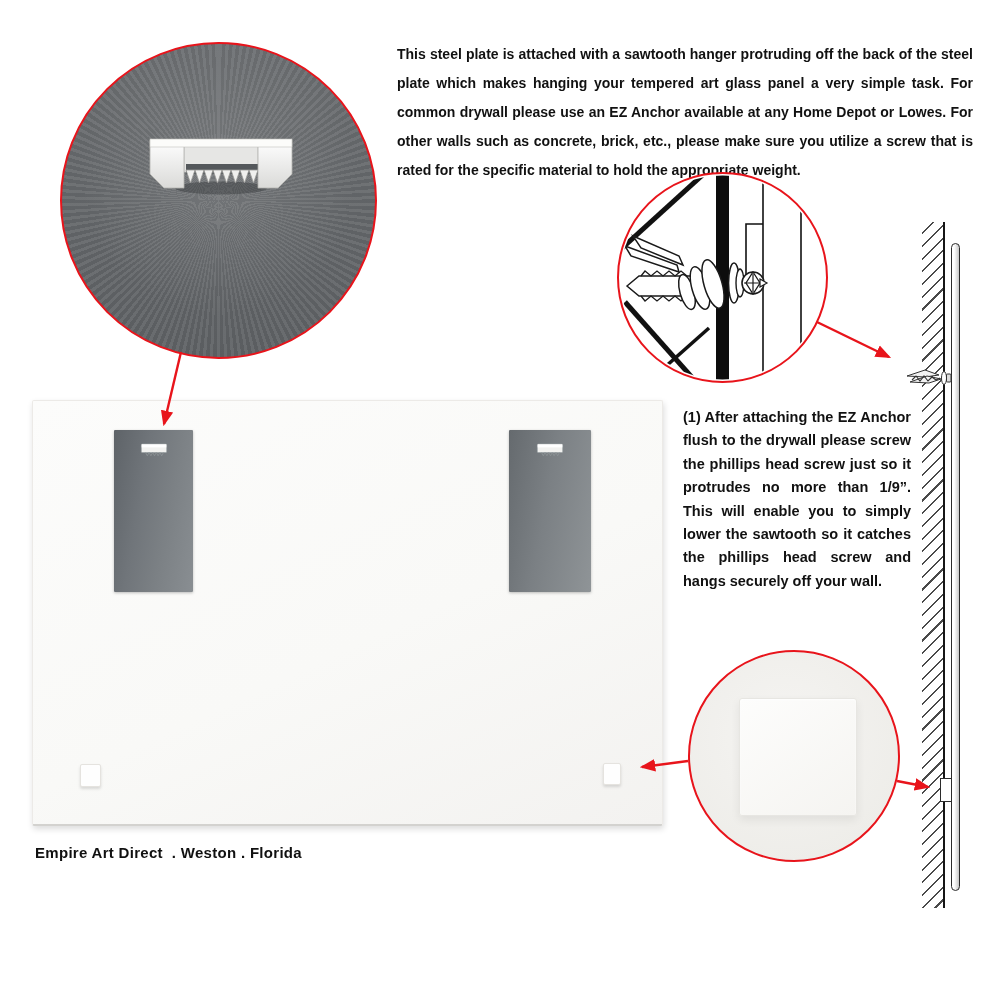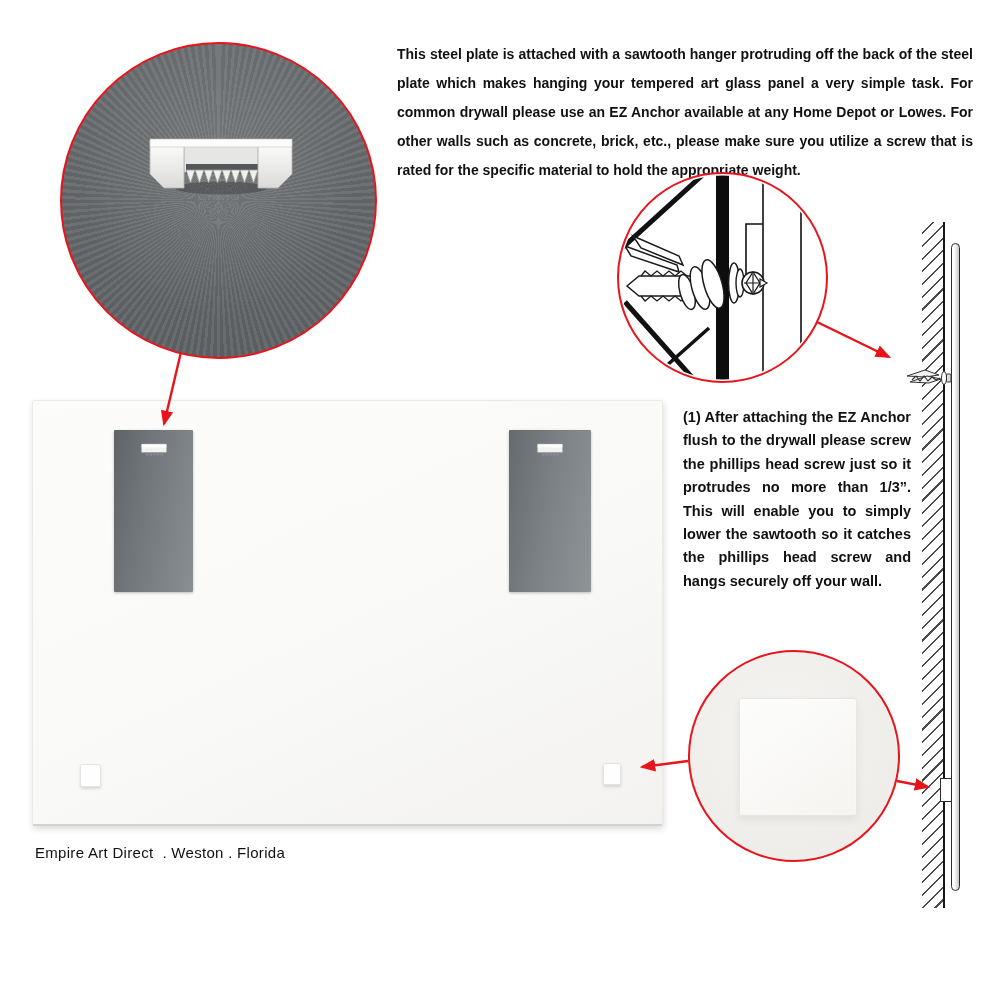--- a/index.html
+++ b/index.html
@@ -17,21 +17,21 @@
       repeating-conic-gradient(from 0deg, rgba(255,255,255,0.05) 0deg 1.2deg, rgba(0,0,0,0.06) 1.2deg 2.6deg),
       linear-gradient(#6d7073,#606366);
   }
   .hanger-photo{position:absolute;left:86px;top:92px;width:146px;height:60px;}
 
   
   .txt{position:absolute;font-weight:700;text-align:justify;text-align-last:left;margin:0;}
   .intro{left:397px;top:40px;width:576px;font-size:14px;line-height:29px;}
   .step1{left:683px;top:406px;width:228px;font-size:14.5px;line-height:23.4px;}
   .step2{left:583px;top:879px;width:322px;font-size:14.5px;line-height:26.5px;}
-  .brand{position:absolute;left:35px;top:844px;font-size:15px;font-weight:400;letter-spacing:.3px;white-space:pre;}
+  .brand{position:absolute;left:35px;top:844px;font-size:15px;font-weight:700;letter-spacing:.3px;white-space:pre;}
 
   
   .anchor-circle{left:617px;top:172px;width:211px;height:211px;background:#fff;}
   .anchor-circle svg{position:absolute;left:-2.5px;top:-2.5px;}
 
   
   .wall-diagram{position:absolute;left:900px;top:210px;width:80px;height:710px;}
   .hatch{position:absolute;left:22px;top:12px;width:21px;height:686px;
     background:repeating-linear-gradient(135deg, rgba(0,0,0,0) 0 7.5px, #4a4a4a 7.5px 9px);}
   .wall-line{position:absolute;left:42.5px;top:12px;width:2px;height:686px;background:#161616;}
@@ -133,21 +133,21 @@
     <svg class="anchor-marker" width="52" height="28" viewBox="0 0 52 28">
       <path d="M4,13 L22,7 L36,12 L22,14 Z" fill="#f2f2f2" stroke="#333" stroke-width="1"></path>
       <path d="M7,19 L24,13 L38,16 L26,20 Z" fill="#f2f2f2" stroke="#333" stroke-width="1"></path>
       <polyline points="9,17 13,13 17,18 21,13 25,18 29,14 33,17 37,15" fill="none" stroke="#333" stroke-width="1.1"></polyline>
       <ellipse cx="41" cy="15" rx="2.5" ry="6.5" fill="#fff" stroke="#333" stroke-width="1"></ellipse>
       <rect x="43.5" y="11" width="4.5" height="8" rx="1" fill="#ddd" stroke="#333" stroke-width="1"></rect>
     </svg>
     <div class="foam-cross"></div>
   </div>
 
-  <p class="txt step1">(1) After attaching the EZ Anchor flush to the drywall please screw the phillips head screw just so it protrudes no more than 1/3”. This will enable you to simply lower the sawtooth so it catches the phillips head screw and hangs securely off your wall.</p>
+  <p class="txt step1">(1) After attaching the EZ Anchor flush to the drywall please screw the phillips head screw just so it protrudes no more than 1/9”. This will enable you to simply lower the sawtooth so it catches the phillips head screw and hangs securely off your wall.</p>
 
   <div class="circle foam-circle">
     <div class="foam-big"></div>
   </div>
 
 
   <div class="glass-panel">
     <div class="plate plate-left">
       <svg class="hanger-sm" viewBox="0 0 27 14">
         <rect x="0.8" y="1" width="25.4" height="8.5" rx="1" fill="#f2f2f0" stroke="#9aa0a3" stroke-width="0.7"></rect>

